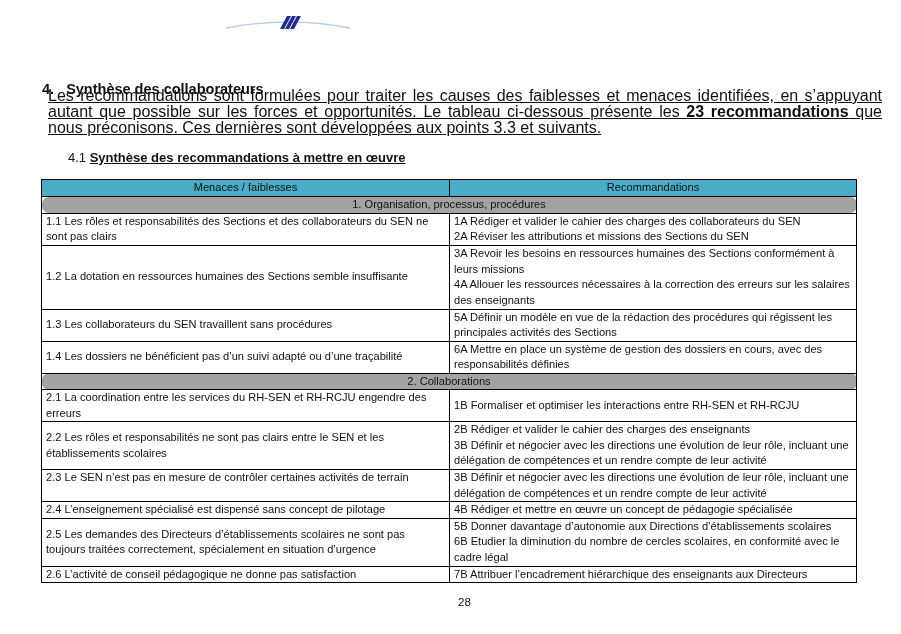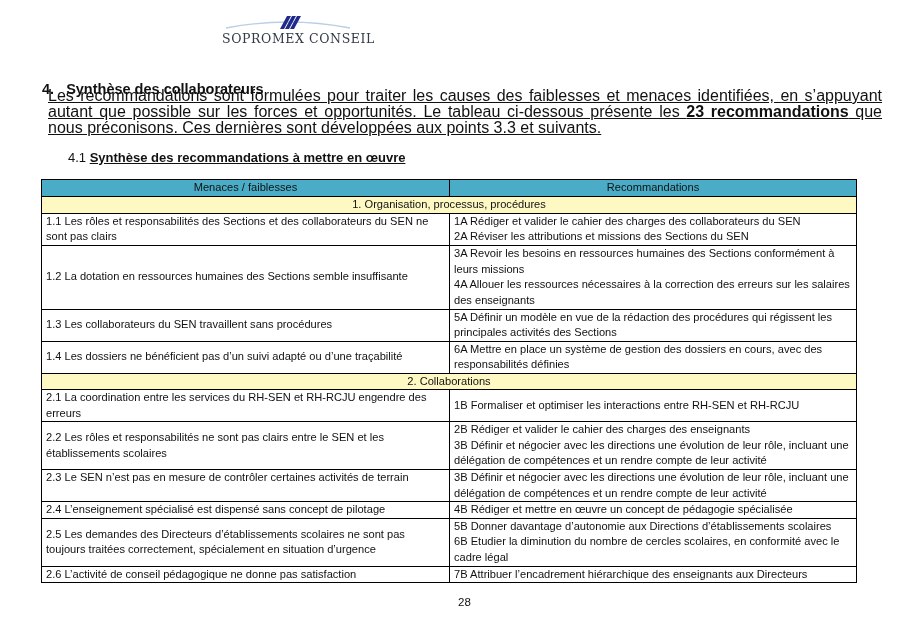--- a/index.html
+++ b/index.html
@@ -13,37 +13,36 @@
   .section-title .num { margin-right:8px; }
   .intro { position:absolute; left:48px; top:88px; width:834px; font-size:16px; line-height:16px;
            text-align:justify; color:#111;text-decoration:underline; }
   .intro b { font-weight:bold; }
   .sub-title { position:absolute; left:68px; top:150px; font-size:13px; color:#111; }
   .sub-title .u { text-decoration:underline;font-weight:bold; }
   table.rec { position:absolute; left:41px; top:179px; width:816px; border-collapse:collapse;
               font-size:11.1px; line-height:15.5px; }
   table.rec td, table.rec th { border:1.3px solid #000; padding:0 4px; vertical-align:middle; }
   table.rec th { background:#4aacc6; font-weight:normal; text-align:center; height:16px; padding:0 4px;margin-top:33px; }
-  table.rec td.cat { background:#fef9c3; text-align:center; height:15px; }
+  table.rec td.cat { background:#a3a3a3; text-align:center; height:15px;border-radius:7px; }
   table.rec td.l { width:399px; }
   .bold { font-weight:normal; }
   .line { display:block; }
   .page-num { position:absolute; left:458px; top:596px; font-size:11.5px; color:#111; }
 </style>
 </head>
 <body>
 
 <div class="logo">
   <svg class="logo-mark" viewBox="0 0 140 20">
     <path d="M8 16 Q70 4 132 16" stroke="#b8cfe6" stroke-width="1.3" fill="none"></path>
     <polygon points="62,17 66,17 73,4 69,4" fill="#1f2a8a"></polygon>
     <polygon points="67,17 71,17 78,4 74,4" fill="#1f2a8a"></polygon>
     <polygon points="72,17 76,17 83,4 79,4" fill="#1f2a8a"></polygon>
   </svg>
-  <div class="logo-text">SOPROMEX CONSEIL</div>
 </div>
 
 <div class="section-title">
   <span class="num">4.</span>
   <span>Synthèse des collaborateurs</span>
 </div>
 
 <div class="intro">
   <span>Les recommandations sont formulées pour traiter les causes des faiblesses et menaces identifiées, en s’appuyant autant que possible sur les forces et opportunités. Le tableau ci-dessous présente les </span><b>23 recommandations</b><span> que nous préconisons. Ces dernières sont développées aux points 3.3 et suivants.</span>
 </div>

